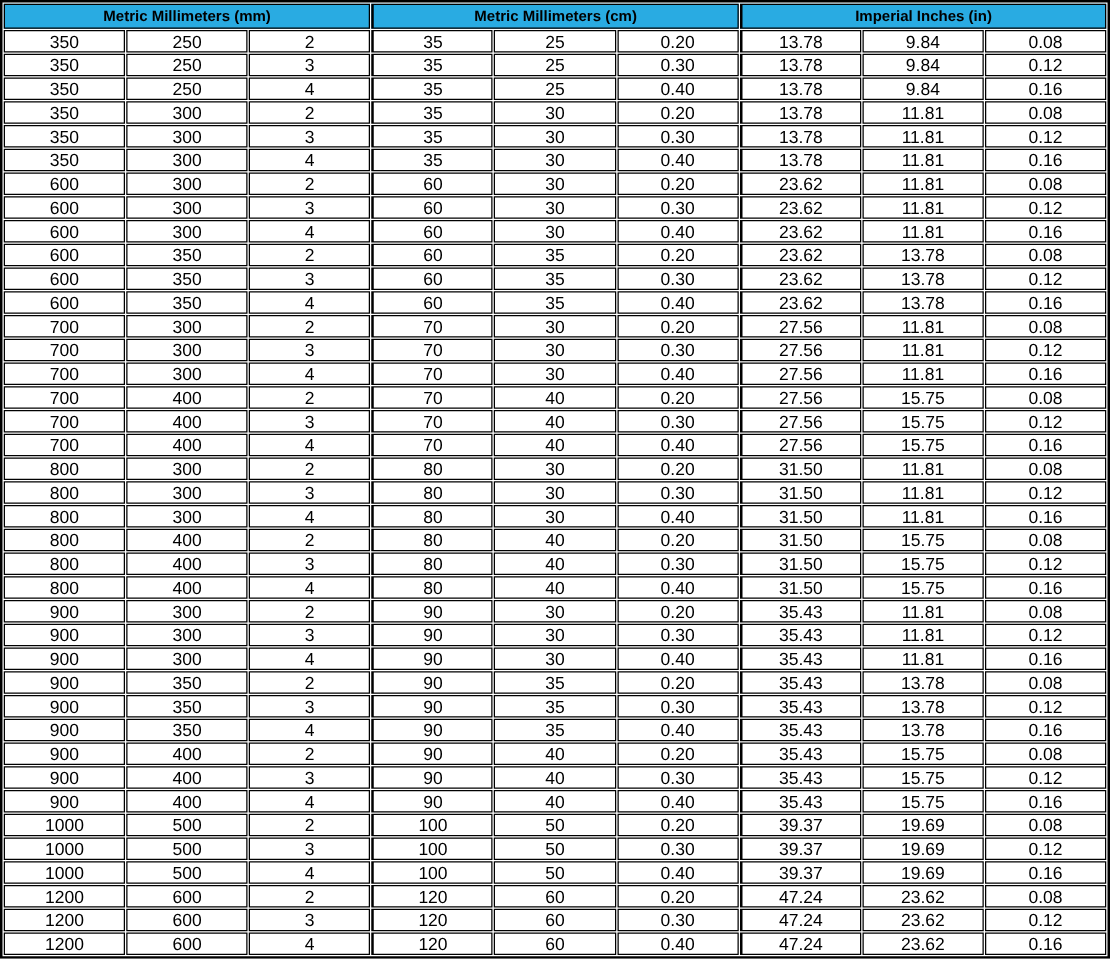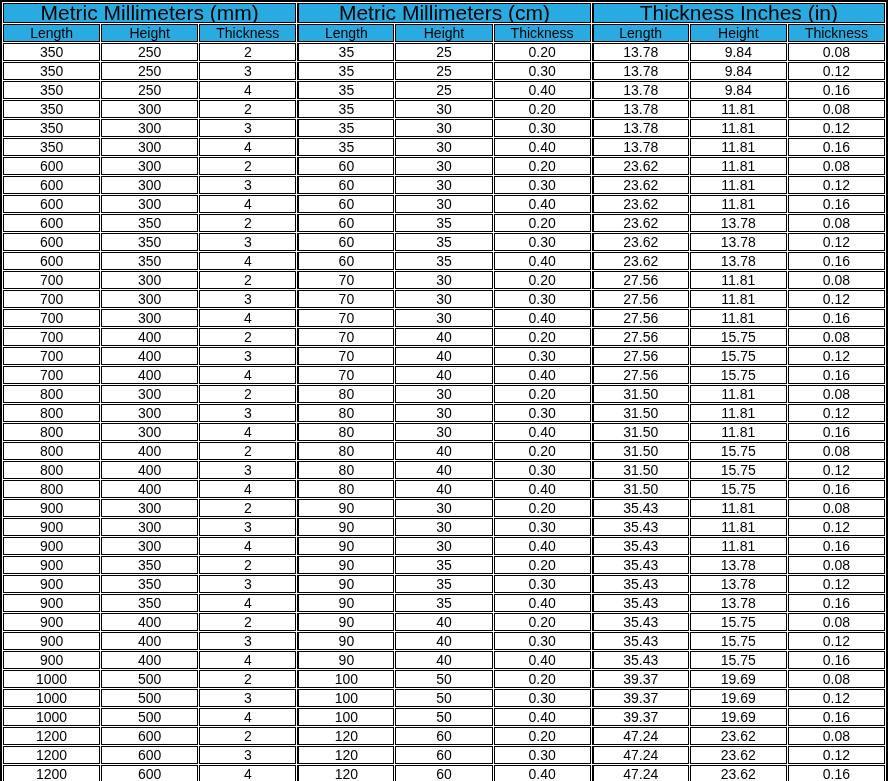--- a/index.html
+++ b/index.html
@@ -34,22 +34,22 @@
     padding: 0;
     height: 16px;
     line-height: 16px;
     font-size: 14px;
     font-weight: normal;
     white-space: nowrap;
     overflow: hidden;
   }
   table.conv th.gh {
     background: var(--header-bg);
-    font-weight: normal;
-    font-size: 21px;
+    font-weight: bold;
+    font-size: 12px;
     height: 18px;
     line-height: 18px;
   }
   table.conv th.ch {
     background: var(--header-bg);
   }
   table.conv .group-start {
     border-left-width: 2px;
   }
 </style>
@@ -65,32 +65,21 @@
       <col>
       <col>
       <col>
       <col>
       <col>
   </colgroup>
   <thead>
     <tr>
       <th class="gh" colspan="3">Metric Millimeters (mm)</th>
       <th class="gh group-start" colspan="3">Metric Millimeters (cm)</th>
-      <th class="gh group-start" colspan="3">Thickness Inches (in)</th>
-    </tr>
-    <tr>
-      <th class="ch">Length</th>
-      <th class="ch">Height</th>
-      <th class="ch">Thickness</th>
-      <th class="ch group-start">Length</th>
-      <th class="ch">Height</th>
-      <th class="ch">Thickness</th>
-      <th class="ch group-start">Length</th>
-      <th class="ch">Height</th>
-      <th class="ch">Thickness</th>
+      <th class="gh group-start" colspan="3">Imperial Inches (in)</th>
     </tr>
   </thead>
   <tbody>
       <tr>
         <td>350</td>
         <td>250</td>
         <td>2</td>
         <td class="group-start">35</td>
         <td>25</td>
         <td>0.20</td>

